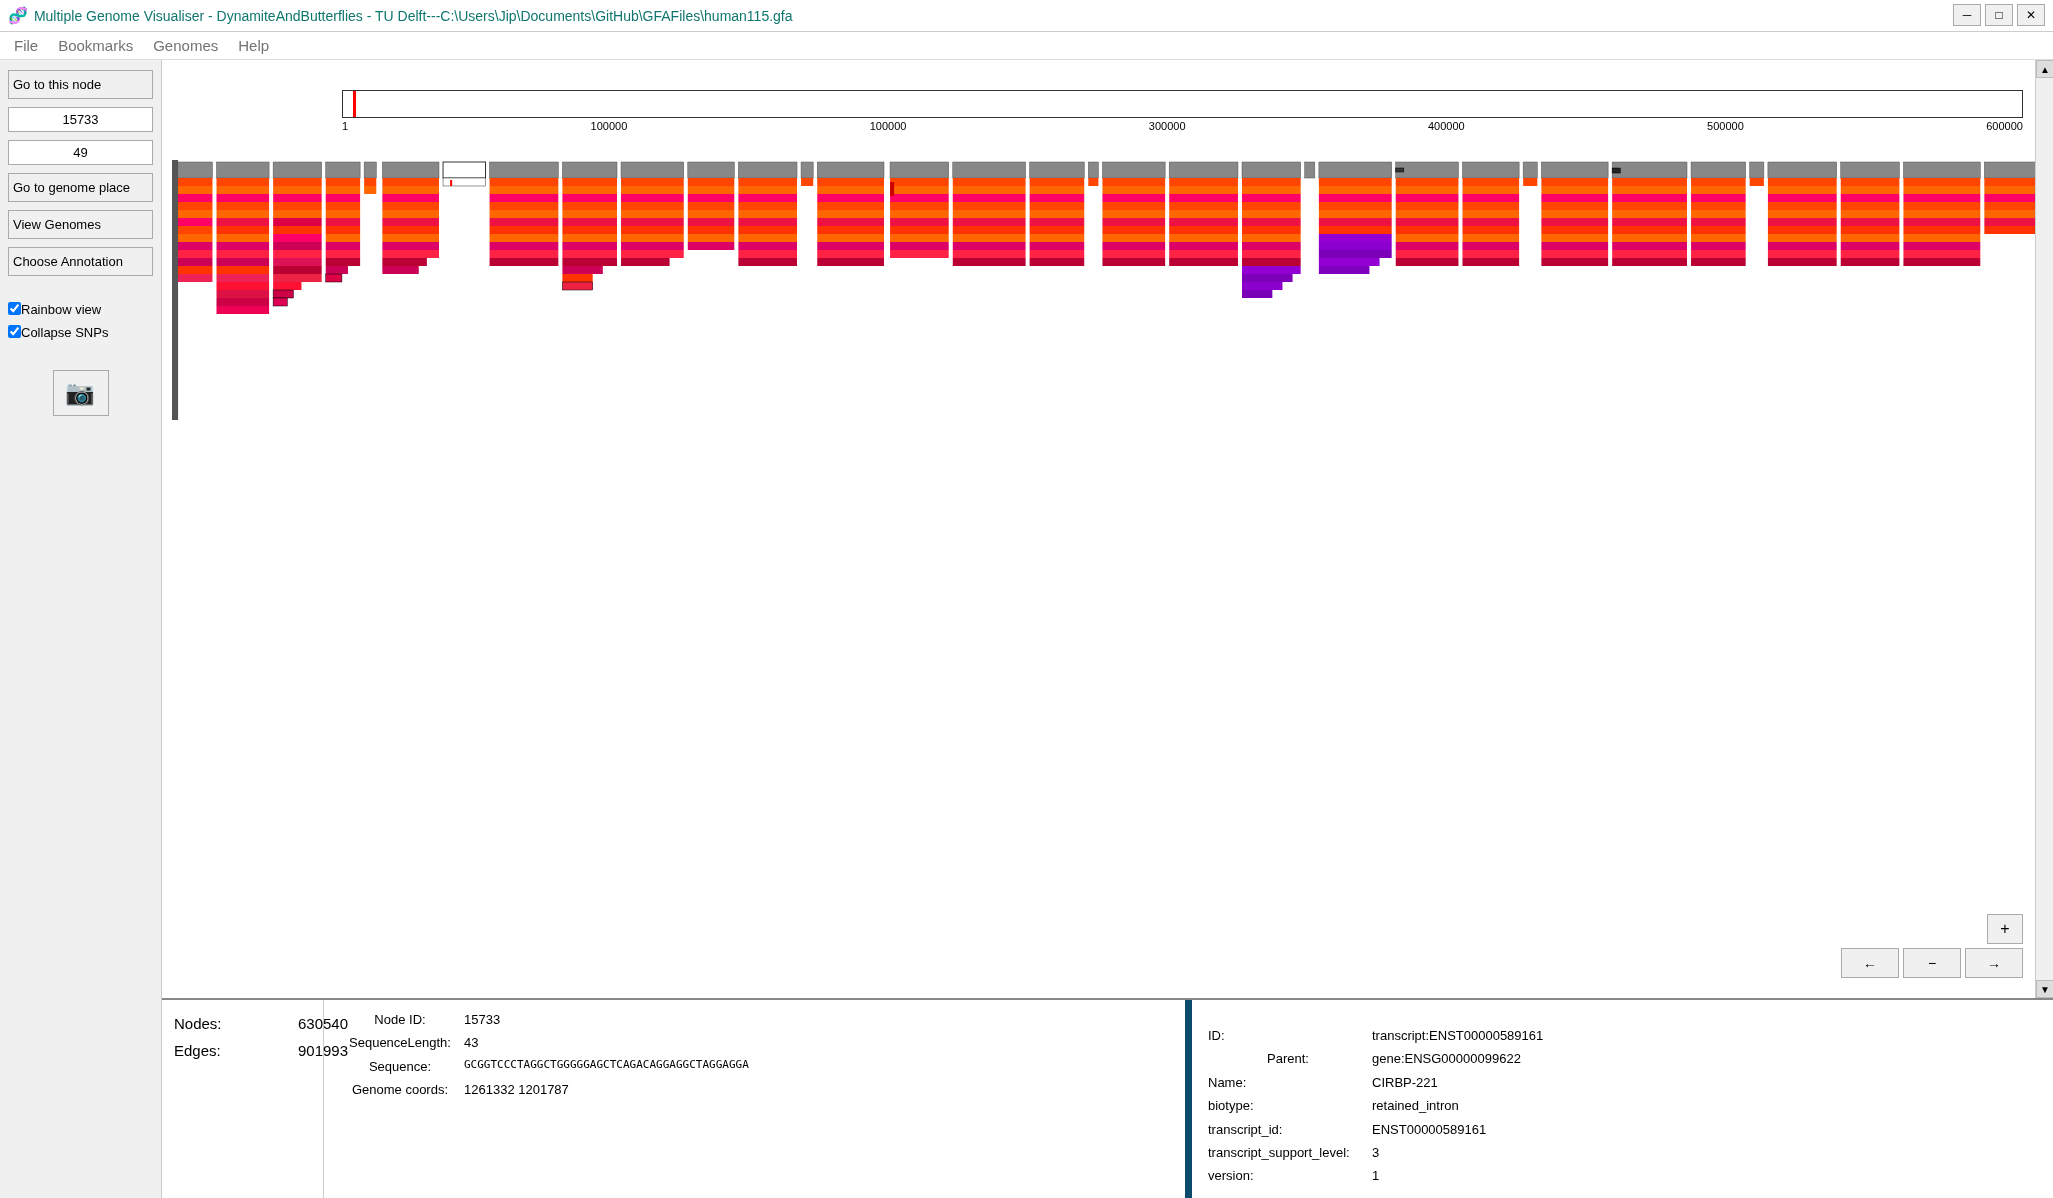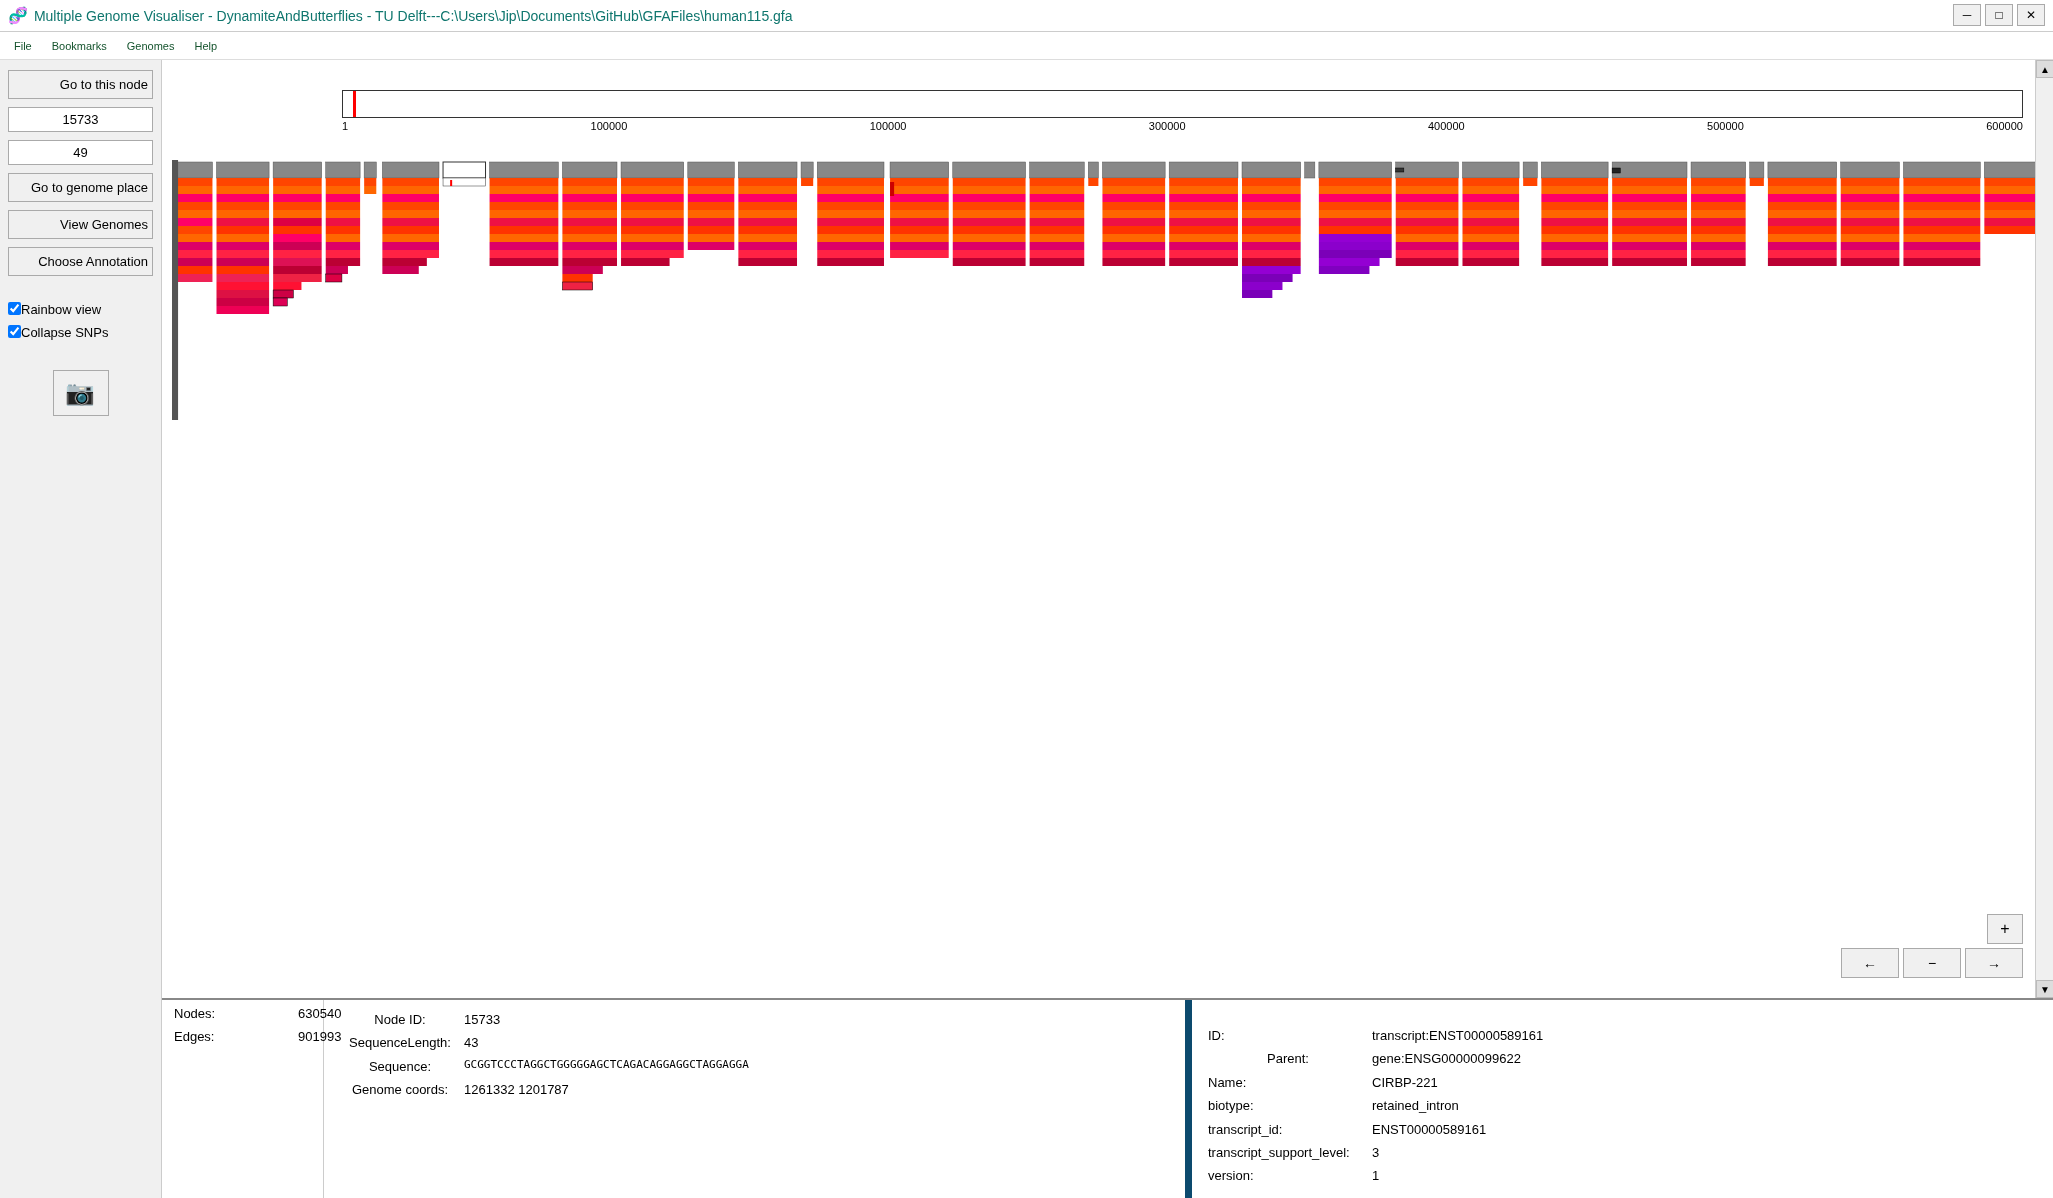--- a/index.html
+++ b/index.html
@@ -24,22 +24,22 @@
       background: #ffffff;
       height: 28px;
       display: flex;
       align-items: center;
       padding: 0 4px;
       border-bottom: 1px solid #ddd;
     }
     .menu-item {
       padding: 4px 10px;
       cursor: pointer;
-      font-size: 11px;
-      color: #14532d;
+      font-size: 15px;
+      color: #737373;
     }
 
     
     .main-layout {
       display: flex;
       height: calc(1198px - 60px);
     }
 
     
     .sidebar {
@@ -52,21 +52,21 @@
       flex-direction: column;
       gap: 8px;
     }
     .sidebar-btn {
       width: 100%;
       padding: 6px 4px;
       border: 1px solid #aaa;
       background: #f0f0f0;
       cursor: pointer;
       font-size: 13px;
-      text-align: right;
+      text-align: left;
     }
     .sidebar-input {
       width: 100%;
       padding: 4px 6px;
       border: 1px solid #aaa;
       background: #fff;
       font-size: 13px;
       text-align: center;
     }
     .checkbox-row {
@@ -213,23 +213,23 @@
     
     .bottom-panel {
       height: 200px;
       background: #ffffff;
       border-top: 2px solid #888;
       display: flex;
     }
     .bottom-left-stats {
       width: 162px;
       min-width: 162px;
-      padding: 2px 12px;
+      padding: 10px 12px;
       border-right: 1px solid #ccc;
-      font-size: 13px;
+      font-size: 15px;
       line-height: 1.8;
     }
     .bottom-node-info {
       flex: 1;
       padding: 8px 16px;
       border-right: 7px solid #0c4a6e;
       font-size: 13px;
       line-height: 1.8;
       text-align: center;
     }

